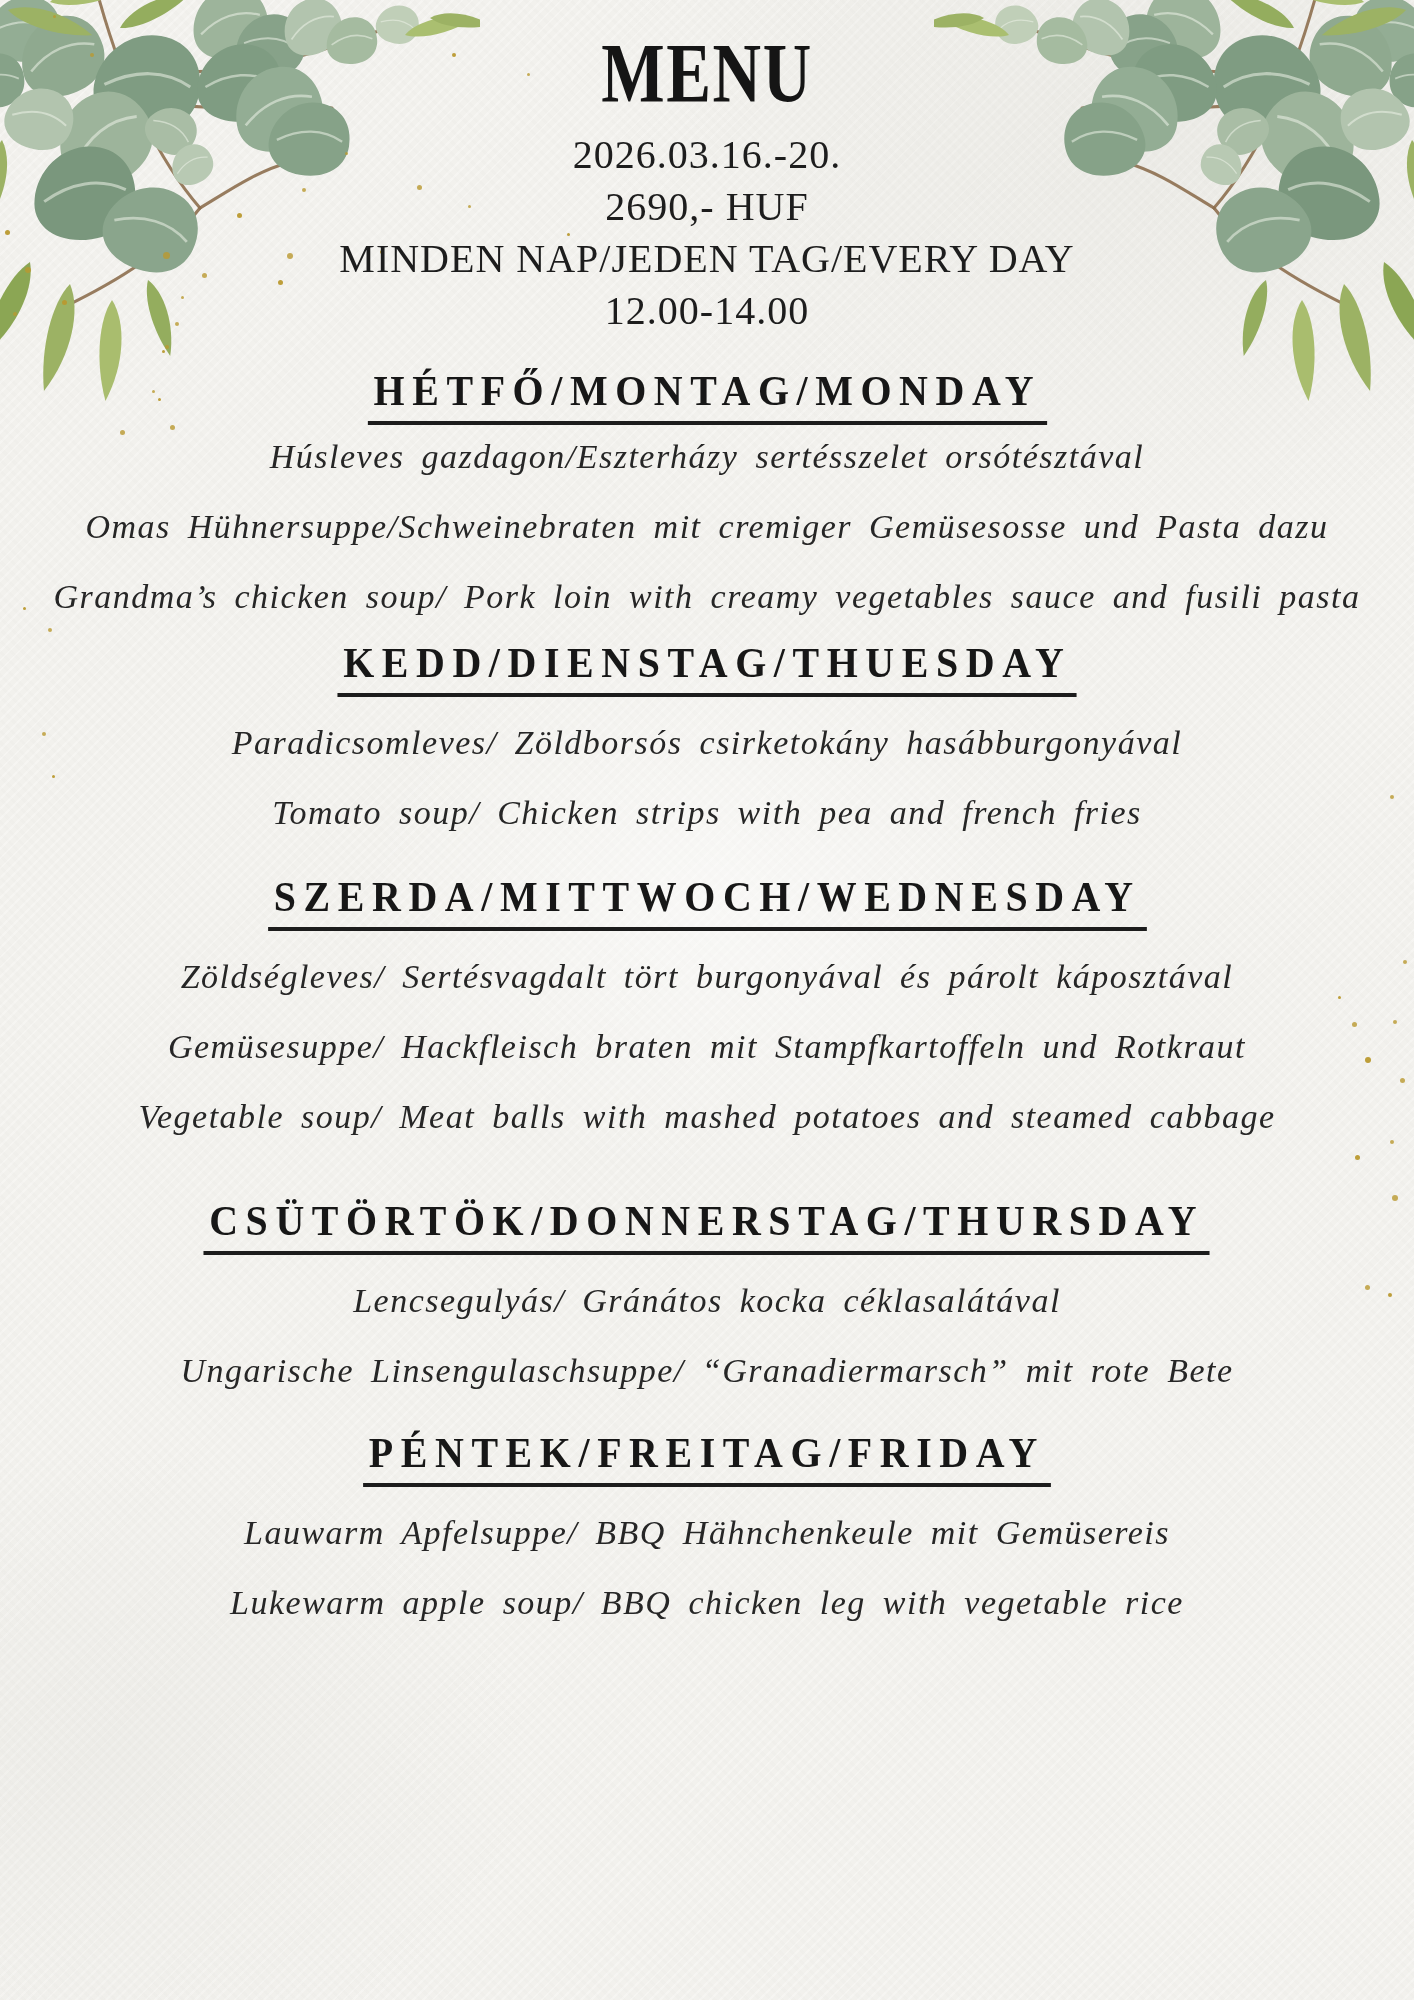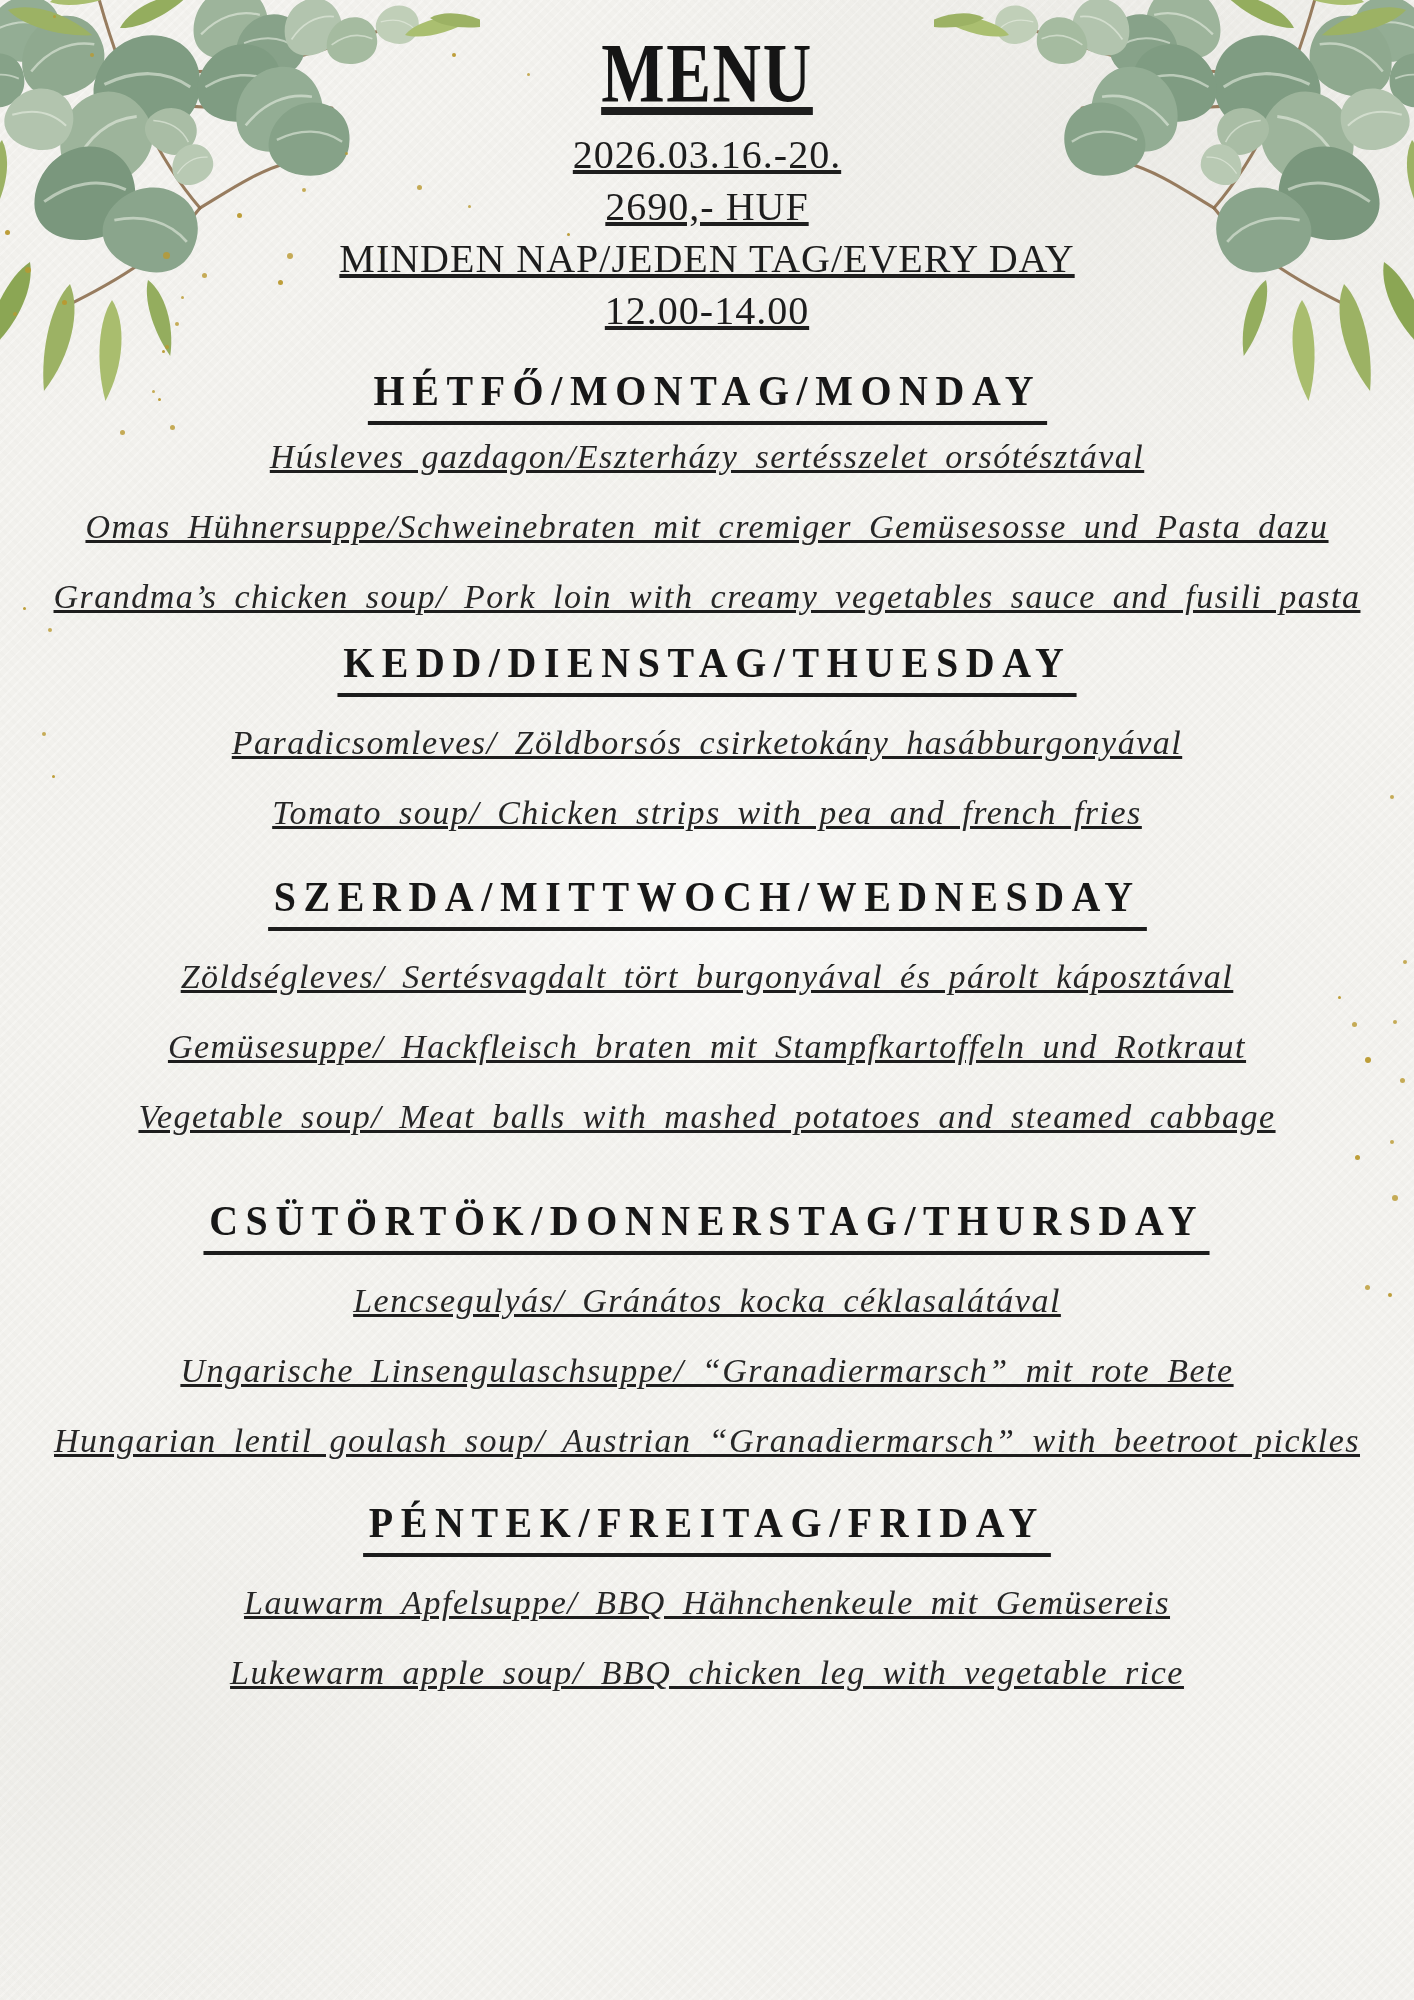--- a/index.html
+++ b/index.html
@@ -17,21 +17,21 @@
       repeating-linear-gradient(-45deg, rgba(255,255,255,.30) 0 2px, transparent 2px 7px);
     font-family:"Liberation Serif","DejaVu Serif",serif;
     color:#1e1e1e;
   }
   .decor{position:absolute;top:0;pointer-events:none;}
   .decor.tl{left:0;}
   .decor.tr{right:0;transform:scaleX(-1);}
   .stem{fill:none;stroke:#8d6f4f;stroke-width:3;stroke-linecap:round;opacity:.9;}
   .splatter-dot{position:absolute;border-radius:50%;}
 
-  .content{position:relative;text-align:center;padding-top:30px;z-index:2;text-decoration:underline;}
+  .content{position:relative;text-align:center;padding-top:30px;z-index:2;}
 
   .title{
     margin:0;
     font-size:84px;font-weight:700;letter-spacing:2px;line-height:87px;
     transform:scaleX(.8);transform-origin:center;
     color:#151515;
   }
   .subs{margin-top:12px;}
   .sub{
     font-size:40px;line-height:52px;letter-spacing:1px;color:#1d1d1d;
@@ -195,21 +195,20 @@
       <h2>SZERDA/MITTWOCH/WEDNESDAY</h2>
       <p class="dish">Zöldségleves/ Sertésvagdalt tört burgonyával és párolt káposztával</p>
       <p class="dish">Gemüsesuppe/ Hackfleisch braten mit Stampfkartoffeln und Rotkraut</p>
       <p class="dish">Vegetable soup/ Meat balls with mashed potatoes and steamed cabbage</p>
     </section>
 
     <section class="day thursday">
       <h2>CSÜTÖRTÖK/DONNERSTAG/THURSDAY</h2>
       <p class="dish">Lencsegulyás/ Gránátos kocka céklasalátával</p>
       <p class="dish">Ungarische Linsengulaschsuppe/ “Granadiermarsch” mit rote Bete</p>
-      <p class="dish">Hungarian lentil goulash soup/ Austrian “Granadiermarsch” with beetroot pickles</p>
     </section>
 
     <section class="day friday">
       <h2>PÉNTEK/FREITAG/FRIDAY</h2>
       <p class="dish">Lauwarm Apfelsuppe/ BBQ Hähnchenkeule mit Gemüsereis</p>
       <p class="dish">Lukewarm apple soup/ BBQ chicken leg with vegetable rice</p>
     </section>
   </main>
 </div>
 

